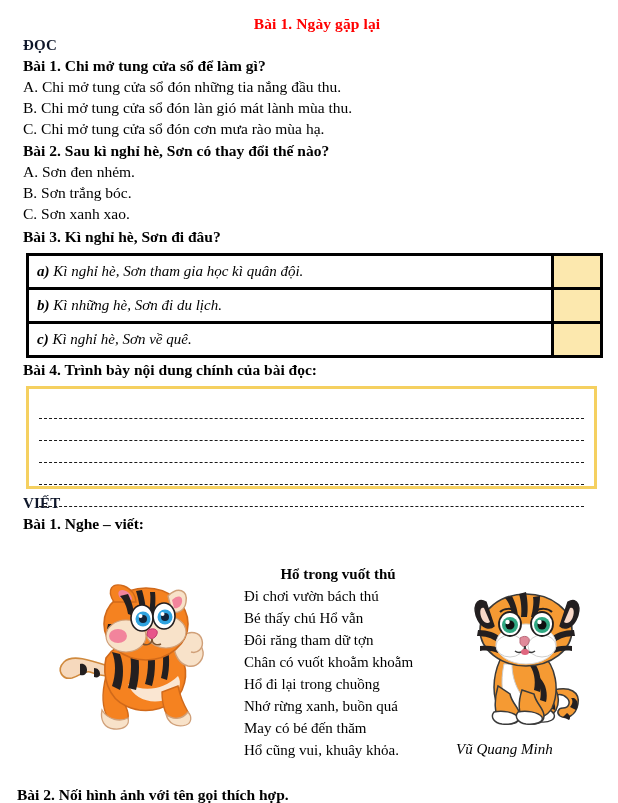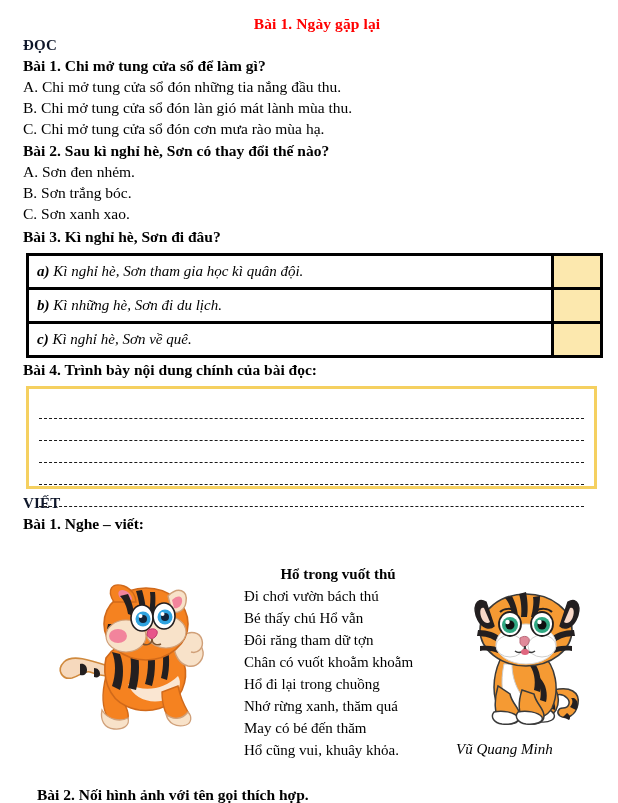--- a/index.html
+++ b/index.html
@@ -116,21 +116,21 @@
   }
   .poem-author {
     position: absolute;
     left: 448px;
     top: 203px;
     font-style: italic;
     font-size: 15px;
   }
   .bottom-q {
     position: absolute;
-    left: 29px;
+    left: 9px;
     top: 248px;
     font-weight: bold;
     font-size: 15.5px;
   }
 
   
   .tiger-left {
     position: absolute;
     left: 42px;
     top: 42px;
@@ -253,21 +253,21 @@
       <path d="M102 59 C102 64 107 66 111 64" fill="none" stroke="#7a5230" stroke-width="1.4"></path>
     </svg>
 
     <div class="poem">
       <div class="poem-title">Hổ trong vuốt thú</div>
       <div class="poem-line">Đi chơi vườn bách thú</div>
       <div class="poem-line">Bé thấy chú Hổ vằn</div>
       <div class="poem-line">Đôi răng tham dữ tợn</div>
       <div class="poem-line">Chân có vuốt khoằm khoằm</div>
       <div class="poem-line">Hổ đi lại trong chuồng</div>
-      <div class="poem-line">Nhớ rừng xanh, thăm quá</div>
+      <div class="poem-line">Nhớ rừng xanh, buồn quá</div>
       <div class="poem-line">May có bé đến thăm</div>
       <div class="poem-line">Hổ cũng vui, khuây khỏa.</div>
     </div>
 
     <div class="poem-author">Vũ Quang Minh</div>
 
     <svg class="tiger-right" viewBox="0 0 118 148" xmlns="http://www.w3.org/2000/svg">
 
       <path d="M84 104 C100 100 110 106 108 118 C106 130 96 134 90 130 C86 127 88 122 93 122 C99 122 101 116 97 112 C93 108 88 108 84 110 Z" fill="#f59a33" stroke="#3a3a3a" stroke-width="1.5"></path>
       <path d="M104 112 C108 114 109 120 106 124 L100 121 C103 118 103 114 101 112 Z" fill="#231f20"></path>

